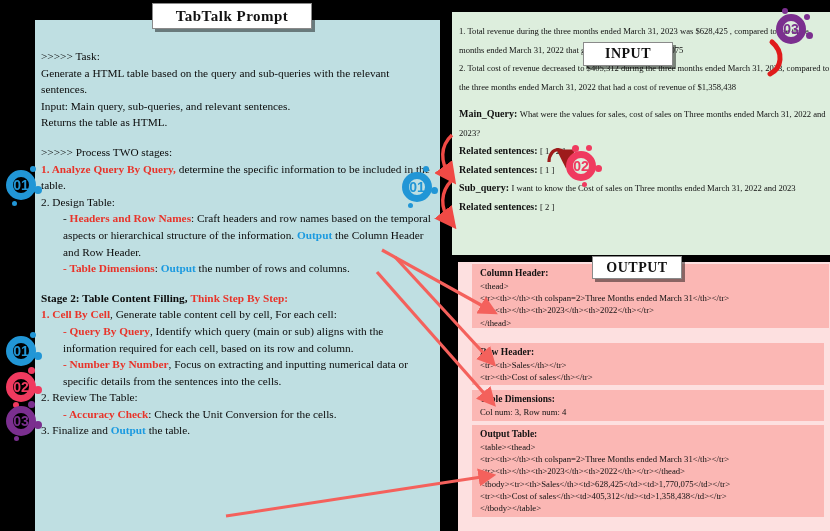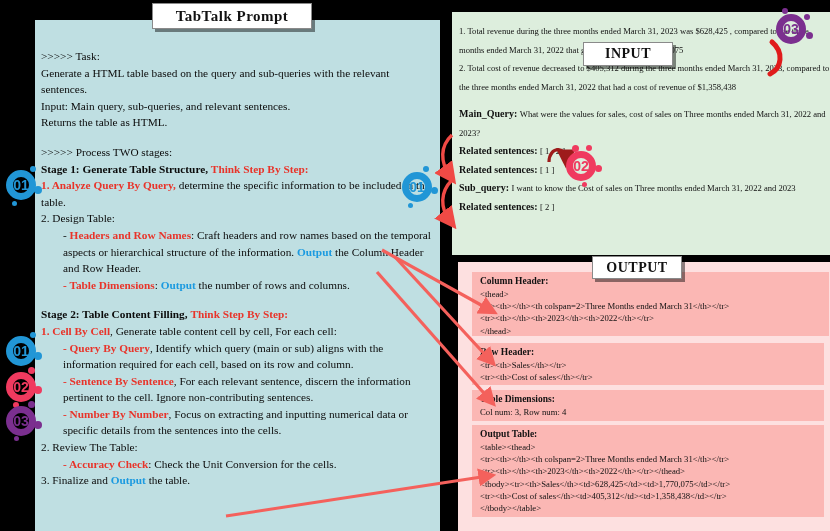--- a/index.html
+++ b/index.html
@@ -37,21 +37,21 @@
   #input-body p{margin:0;}
   #input-body .hd{font-weight:bold;font-size:10px;}
   #input-body .sm{font-size:8.6px;}
   .ispace{height:9px;}
 
   
   .obox{position:absolute;background:#fbb7b4;box-sizing:border-box;
         padding:3px 6px 4px 8px;color:#111;}
   .obox .t{font-weight:bold;font-size:9.5px;line-height:13px;display:block;}
   .obox .c{font-size:8.7px;line-height:12.2px;display:block;white-space:pre-wrap;}
-  #obox-col{left:472px;top:272px;width:357px;height:64px;}
+  #obox-col{left:472px;top:264px;width:357px;height:64px;}
   #obox-row{left:472px;top:343px;width:352px;height:42px;}
   #obox-dim{left:472px;top:390px;width:352px;height:31px;}
   #obox-tbl{left:472px;top:425px;width:352px;height:92px;}
 
   
   .badge{position:absolute;z-index:60;}
   .badge .ring{position:absolute;left:6px;top:6px;width:30px;height:30px;
      border-radius:50%;box-sizing:border-box;border:7px solid #000;}
   .badge .num{position:absolute;left:6px;top:6px;width:30px;height:30px;
      line-height:30px;text-align:center;font-size:14px;font-weight:bold;
@@ -82,32 +82,30 @@
   <div id="prompt-body">
     <p>&gt;&gt;&gt;&gt;&gt; Task:</p>
     <p>Generate a HTML table based on the query and sub-queries with the relevant</p>
     <p>sentences.</p>
     <p>Input: Main query, sub-queries, and relevant sentences.</p>
     <p>Returns the table as HTML.</p>
 
     <div class="gap"></div>
 
     <p>&gt;&gt;&gt;&gt;&gt;  Process TWO stages:</p>
-    <p><span class="b">Stage 1: Generate Table Structure,</span> <span class="red">Think Step By Step:</span></p>
     <p><span class="red">1. Analyze Query By Query,</span><span> determine the specific information to be included in the table.</span></p>
     <p>2. Design Table:</p>
     <p class="ind"><span>- </span><span class="red">Headers and Row Names</span><span>: Craft headers and row names based on the temporal aspects or hierarchical structure of the information. </span><span class="blue">Output</span><span> the Column Header and Row Header.</span></p>
     <p class="ind"><span class="red">- Table Dimensions</span><span>: </span><span class="blue">Output</span><span> the number of rows and columns.</span></p>
 
     <div class="gap"></div>
 
     <p><span class="b">Stage 2: Table Content Filling,</span> <span class="red">Think Step By Step:</span></p>
     <p><span class="red">1. Cell By Cell</span><span>, Generate table content cell by cell, For each cell:</span></p>
     <p class="ind"><span class="red">- Query By Query</span><span>, Identify which query (main or sub) aligns with the information required for each cell, based on its row and column.</span></p>
-    <p class="ind"><span class="red">- Sentence By Sentence</span><span>, For each relevant sentence, discern the information pertinent to the cell. Ignore non-contributing sentences.</span></p>
     <p class="ind"><span class="red">- Number By Number</span><span>, Focus on extracting and inputting numerical data or specific details from the sentences into the cells.</span></p>
     <p>2. Review The Table:</p>
     <p class="ind"><span class="red">- Accuracy Check</span><span>: Check the Unit Conversion for the cells.</span></p>
     <p><span>3. Finalize and </span><span class="blue">Output</span><span> the table.</span></p>
   </div>
 
   <div id="input-body">
     <p class="sm">1. Total revenue during the three months ended March 31, 2023 was $628,425 , compared to the three months ended March 31, 2022 that generated sales of $1,770,075</p>
     <p class="sm">2. Total cost of revenue decreased to $405,312 during the three months ended March 31, 2023, compared to the three months ended March 31, 2022 that had a cost of revenue of $1,358,438</p>
     <div class="ispace"></div>

